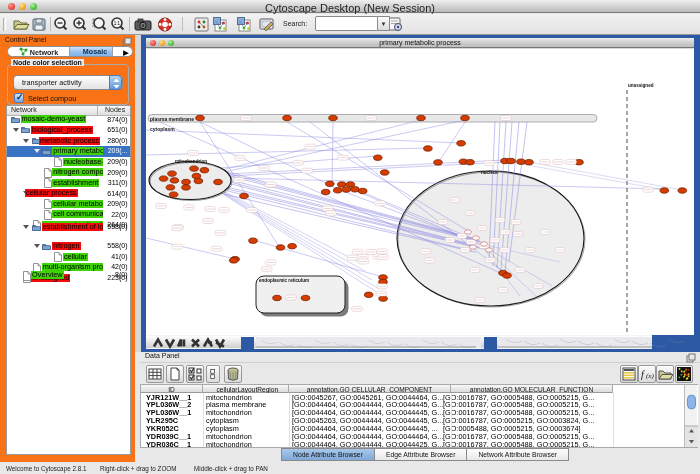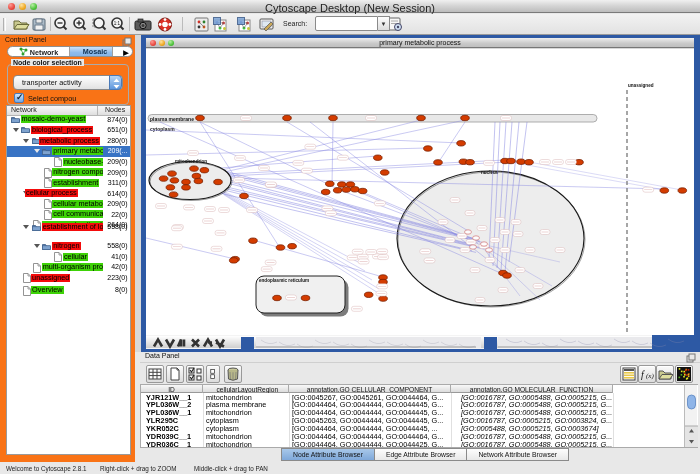--- a/index.html
+++ b/index.html
@@ -95,21 +95,21 @@
   box-shadow:inset 0 1px 0 #fff; border-radius:2px; }
 #dtable { position:absolute; left:0px; top:32px; width:558px; height:64px; background:#fff;
   border:1px solid #aaa; border-right:none; overflow:hidden; font-size:7.3px; }
 #dthead { position:absolute; left:0; top:0; width:472px; height:8px;
   background:linear-gradient(#f8f8f8,#dcdcdc); border-bottom:1px solid #999; color:#111; }
 #dthead div { position:absolute; top:0px; text-align:center; border-right:1px solid #aaa; height:8px; line-height:9px; font-size:6.6px; overflow:hidden; white-space:nowrap;}
 .drow { position:absolute; left:0; width:542px; height:7.9px; color:#000; line-height:8.2px; white-space:nowrap; }
 .dc1 { position:absolute; left:5px; font-weight:bold; }
 .dc2 { position:absolute; left:65px; }
 .dc3 { position:absolute; left:151px; }
-.dc4 { position:absolute; left:320px;font-style:italic; }
+.dc4 { position:absolute; left:302px; }
 #dscroll { position:absolute; left:543px; top:0px; width:13px; height:63px;
   background:#f2f2f2; border-left:1px solid #bbb; }
 #dtabs { position:absolute; left:142px; top:96px; height:13px; font-size:6.8px; }
 .dtab { display:inline-block; height:13px; line-height:12px; padding:0 11px;
   border:1px solid #8a8a8a; background:linear-gradient(#fdfdfd,#e8e8e8); color:#111;
   margin-left:-1px; vertical-align:top; }
 .dtab.sel { background:linear-gradient(#a8c8ea,#7fa8d9); }
 
 
 #status { left:0; top:462px; width:700px; height:12px; font-size:6.3px; color:#222; }
@@ -358,21 +358,21 @@
           <span class="tcount" style="">42(0)</span>
         </div>
         <div class="trow" style="top:166.65px">
           <svg class="fileic" style="left:16px" width="8" height="10">
             <path d="M0.5 0.5 L5 0.5 L7.5 3 L7.5 9.5 L0.5 9.5 z" fill="#fff" stroke="#888" stroke-width="0.9"></path>
             <path d="M5 0.5 L5 3 L7.5 3" fill="none" stroke="#888" stroke-width="0.8"></path>
           </svg>
           <span class="tlabel red" style="left:24.1px;max-width:72px">unassigned</span>
           <span class="tcount" style="">223(0)</span>
         </div>
-        <div class="trow" style="top:179px">
+        <div class="trow" style="top:164px">
           <svg class="fileic" style="left:16px" width="8" height="10">
             <path d="M0.5 0.5 L5 0.5 L7.5 3 L7.5 9.5 L0.5 9.5 z" fill="#fff" stroke="#888" stroke-width="0.9"></path>
             <path d="M5 0.5 L5 3 L7.5 3" fill="none" stroke="#888" stroke-width="0.8"></path>
           </svg>
           <span class="tlabel green" style="left:24.1px;max-width:72px">Overview</span>
           <span class="tcount" style="">8(0)</span>
         </div>
     </div>
   </div>
 

